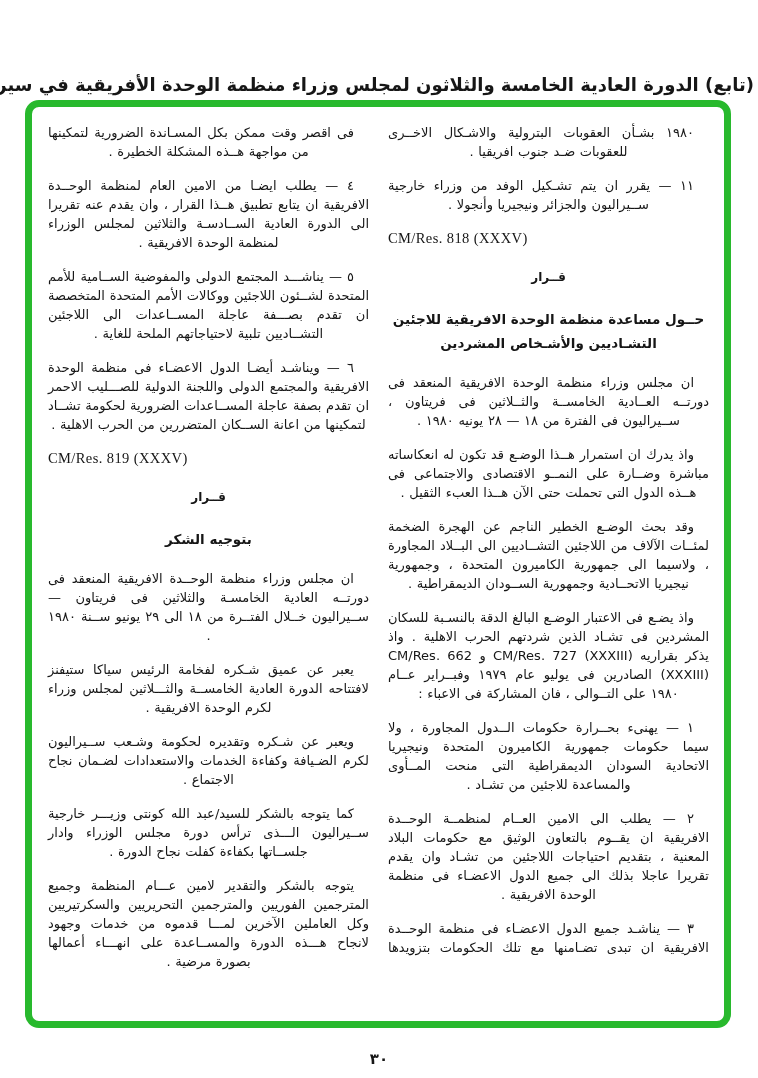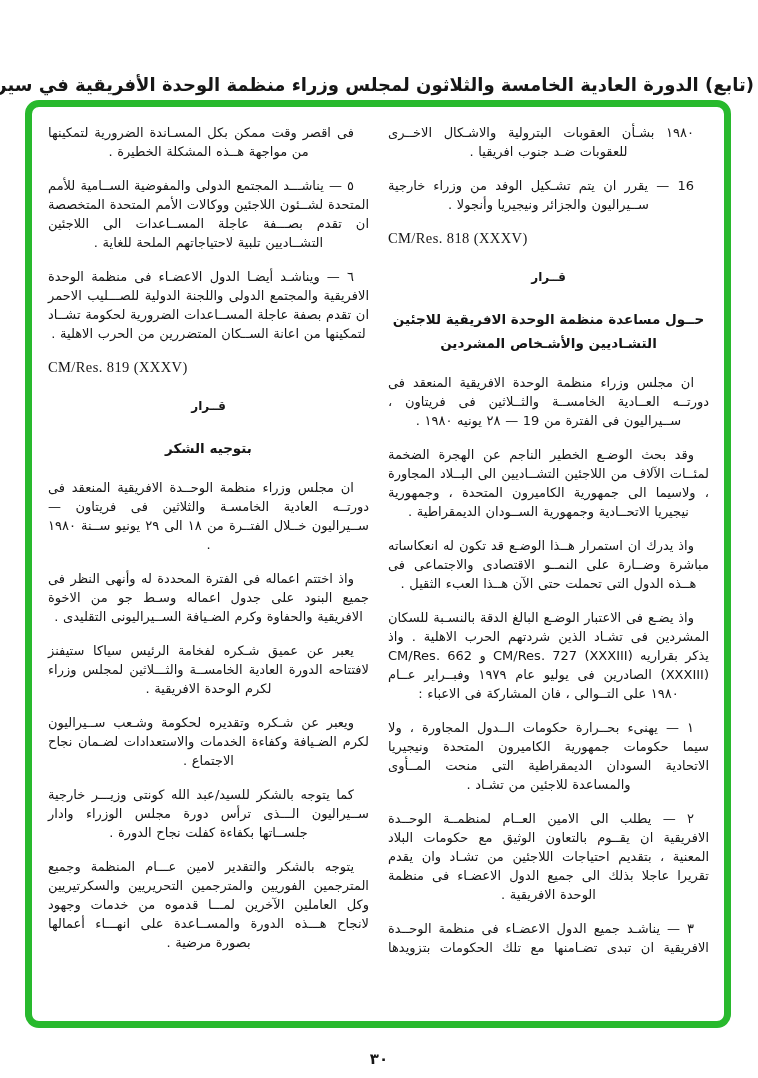--- a/index.html
+++ b/index.html
@@ -62,42 +62,42 @@
 <div class="header">
   <div class="header-line1">(تابع) الدورة العادية الخامسة والثلاثون لمجلس وزراء منظمة الوحدة الأفريقية في سيراليون، ١٨-٢٨ يونيه ١٩٨٠</div>
   <div class="header-line2">المصدر: قرارات وتوصيات وبيانات منظمة الوحدة الأفريقية ١٩٦٣-١٩٨٣، وزارة الخارجية، جمهورية مصر العربية، ط ١٩٨٥، ص ٥٩٩-٦٣٠</div>
 </div>
 
 <div class="frame" style="border-color: rgb(40, 185, 45);">
   <div class="cols">
 
     <div class="col">
       <p class="para">١٩٨٠ بشـأن العقوبات البترولية والاشـكال الاخــرى للعقوبات ضـد جنوب افريقيا .</p>
-      <p class="para">16 — يقرر ان يتم تشـكيل الوفد من وزراء خارجية ســيراليون والجزائر ونيجيريا وأنجولا .</p>
+      <p class="para">١١ — يقرر ان يتم تشـكيل الوفد من وزراء خارجية ســيراليون والجزائر ونيجيريا وأنجولا .</p>
       <div class="ref">CM/Res. 818 (XXXV)</div>
       <div class="heading main-heading">قــرار</div>
       <div class="heading sub-heading">حــول مساعدة منظمة الوحدة الافريقية للاجئين التشـاديين والأشـخاص المشردين</div>
-      <p class="para">ان مجلس وزراء منظمة الوحدة الافريقية المنعقد فى دورتــه العــادية الخامســة والثــلاثين فى فريتاون ، ســيراليون فى الفترة من 19 — ٢٨ يونيه ١٩٨٠ .</p>
+      <p class="para">ان مجلس وزراء منظمة الوحدة الافريقية المنعقد فى دورتــه العــادية الخامســة والثــلاثين فى فريتاون ، ســيراليون فى الفترة من ١٨ — ٢٨ يونيه ١٩٨٠ .</p>
+      <p class="para">واذ يدرك ان استمرار هــذا الوضـع قد تكون له انعكاساته مباشرة وضــارة على النمــو الاقتصادى والاجتماعى فى هــذه الدول التى تحملت حتى الآن هــذا العبء الثقيل .</p>
       <p class="para">وقد بحث الوضـع الخطير الناجم عن الهجرة الضخمة لمئــات الآلاف من اللاجئين التشــاديين الى البــلاد المجاورة ، ولاسيما الى جمهورية الكاميرون المتحدة ، وجمهورية نيجيريا الاتحــادية وجمهورية الســودان الديمقراطية .</p>
-      <p class="para">واذ يدرك ان استمرار هــذا الوضـع قد تكون له انعكاساته مباشرة وضــارة على النمــو الاقتصادى والاجتماعى فى هــذه الدول التى تحملت حتى الآن هــذا العبء الثقيل .</p>
       <p class="para">واذ يضـع فى الاعتبار الوضـع البالغ الدقة بالنسـبة للسكان المشردين فى تشـاد الذين شردتهم الحرب الاهلية . واذ يذكر بقراريه CM/Res. 727 (XXXIII) و CM/Res. 662 (XXXIII) الصادرين فى يوليو عام ١٩٧٩ وفبــراير عــام ١٩٨٠ على التــوالى ، فان المشاركة فى الاعباء :</p>
       <p class="para">١ — يهنىء بحــرارة حكومات الــدول المجاورة ، ولا سيما حكومات جمهورية الكاميرون المتحدة ونيجيريا الاتحادية السودان الديمقراطية التى منحت المــأوى والمساعدة للاجئين من تشـاد .</p>
       <p class="para">٢ — يطلب الى الامين العــام لمنظمــة الوحــدة الافريقية ان يقــوم بالتعاون الوثيق مع حكومات البلاد المعنية ، بتقديم احتياجات اللاجئين من تشـاد وان يقدم تقريرا عاجلا بذلك الى جميع الدول الاعضـاء فى منظمة الوحدة الافريقية .</p>
       <p class="para flow-continues">٣ — يناشـد جميع الدول الاعضـاء فى منظمة الوحــدة الافريقية ان تبدى تضـامنها مع تلك الحكومات بتزويدها</p>
     </div>
 
     <div class="col">
       <p class="para">فى اقصر وقت ممكن بكل المسـاندة الضرورية لتمكينها من مواجهة هــذه المشكلة الخطيرة .</p>
+      <p class="para">٤ — يطلب ايضـا من الامين العام لمنظمة الوحــدة الافريقية ان يتابع تطبيق هــذا القرار ، وان يقدم عنه تقريرا الى الدورة العادية الســادسـة والثلاثين لمجلس الوزراء لمنظمة الوحدة الافريقية .</p>
       <p class="para">٥ — يناشـــد المجتمع الدولى والمفوضية الســامية للأمم المتحدة لشــئون اللاجئين ووكالات الأمم المتحدة المتخصصة ان تقدم بصـــفة عاجلة المســاعدات الى اللاجئين التشــاديين تلبية لاحتياجاتهم الملحة للغاية .</p>
       <p class="para">٦ — ويناشـد أيضـا الدول الاعضـاء فى منظمة الوحدة الافريقية والمجتمع الدولى واللجنة الدولية للصـــليب الاحمر ان تقدم بصفة عاجلة المســاعدات الضرورية لحكومة تشــاد لتمكينها من اعانة الســكان المتضررين من الحرب الاهلية .</p>
       <div class="ref">CM/Res. 819 (XXXV)</div>
       <div class="heading main-heading">قــرار</div>
       <div class="heading sub-heading">بتوجيه الشكر</div>
       <p class="para">ان مجلس وزراء منظمة الوحــدة الافريقية المنعقد فى دورتــه العادية الخامسـة والثلاثين فى فريتاون — ســيراليون خــلال الفتــرة من ١٨ الى ٢٩ يونيو ســنة ١٩٨٠ .</p>
-      <p class="para">واذ اختتم اعماله فى الفترة المحددة له وأنهى النظر فى جميع البنود على جدول اعماله وسـط جو من الاخوة الافريقية والحفاوة وكرم الضـيافة الســيراليونى التقليدى .</p>
       <p class="para">يعبر عن عميق شـكره لفخامة الرئيس سياكا ستيفنز لافتتاحه الدورة العادية الخامســة والثـــلاثين لمجلس وزراء لكرم الوحدة الافريقية .</p>
       <p class="para">ويعبر عن شـكره وتقديره لحكومة وشـعب ســيراليون لكرم الضـيافة وكفاءة الخدمات والاستعدادات لضـمان نجاح الاجتماع .</p>
       <p class="para">كما يتوجه بالشكر للسيد/عبد الله كونتى وزيـــر خارجية ســيراليون الـــذى ترأس دورة مجلس الوزراء وادار جلســاتها بكفاءة كفلت نجاح الدورة .</p>
       <p class="para">يتوجه بالشكر والتقدير لامين عـــام المنظمة وجميع المترجمين الفوريين والمترجمين التحريريين والسكرتيريين وكل العاملين الآخرين لمـــا قدموه من خدمات وجهود لانجاح هـــذه الدورة والمســاعدة على انهـــاء أعمالها بصورة مرضية .</p>
     </div>
 
   </div>
 </div>
 
 <div class="footer-page-number">٣٠</div>

